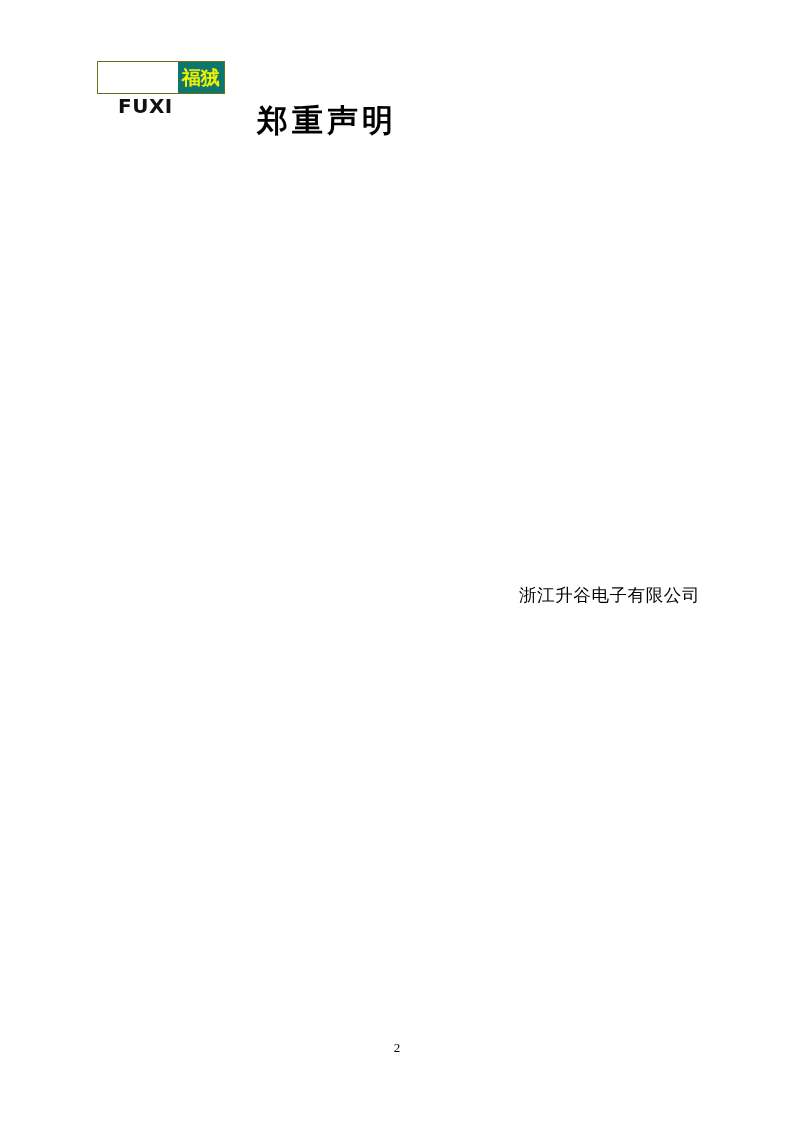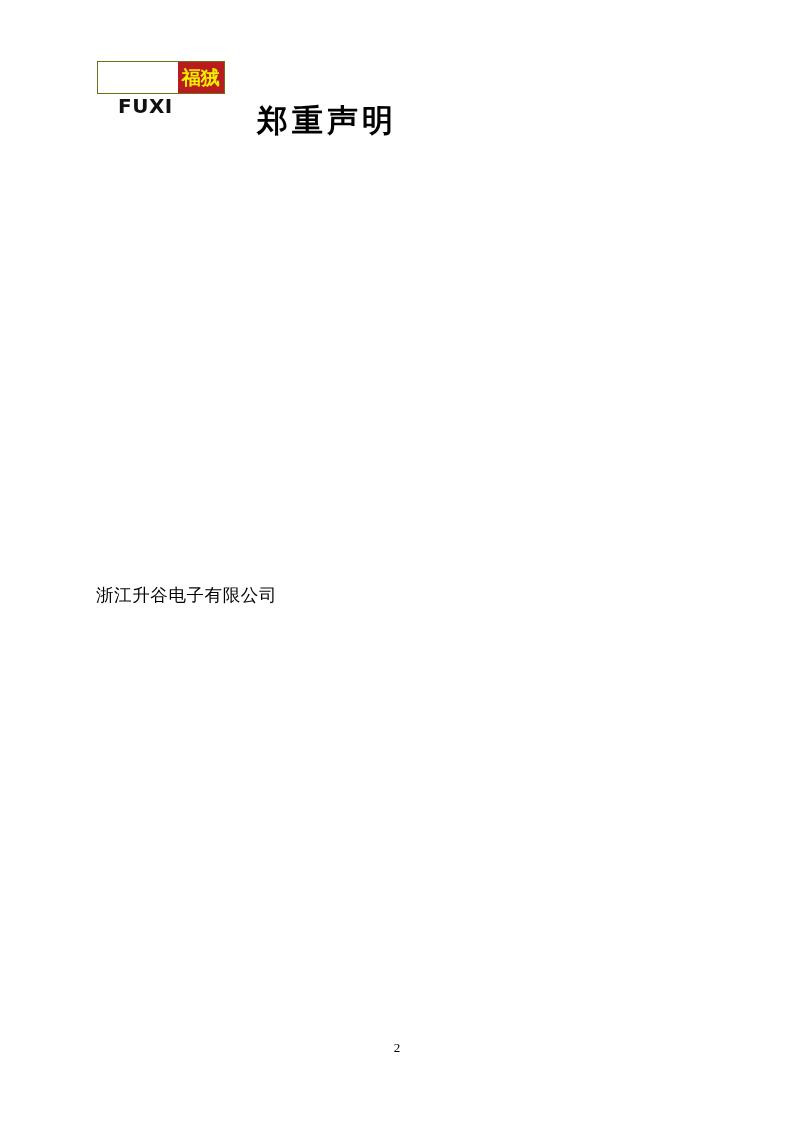--- a/index.html
+++ b/index.html
@@ -41,21 +41,21 @@
     font-weight: bold;
     font-size: 20px;
     letter-spacing: 0.5px;
     padding: 0 5px 0 20px;
     display: flex;
     align-items: center;
     line-height: 1;
     margin-top: 44px;
   }
   .logo-right {
-    background: #b91c1c;
+    background: #0f766e;
     color: #f2f200;
     font-family: "DejaVu Sans", sans-serif;
     font-weight: bold;
     font-size: 19px;
     padding: 0 4px;
     display: flex;
     align-items: center;
     line-height: 1;
     letter-spacing: 0px;
   }
@@ -86,20 +86,21 @@
     text-indent: 35px;
     letter-spacing: 0.4px;
   }
 
   
   .signature {
     position: absolute;
     left: 96px;
     top: 583px;
     width: 604px;
+    text-align: right;
     font-size: 17.5px;
     letter-spacing: 0.6px;
   }
 
   
   .page-number {
     position: absolute;
     left: 0;
     top: 1040px;
     width: 794px;

